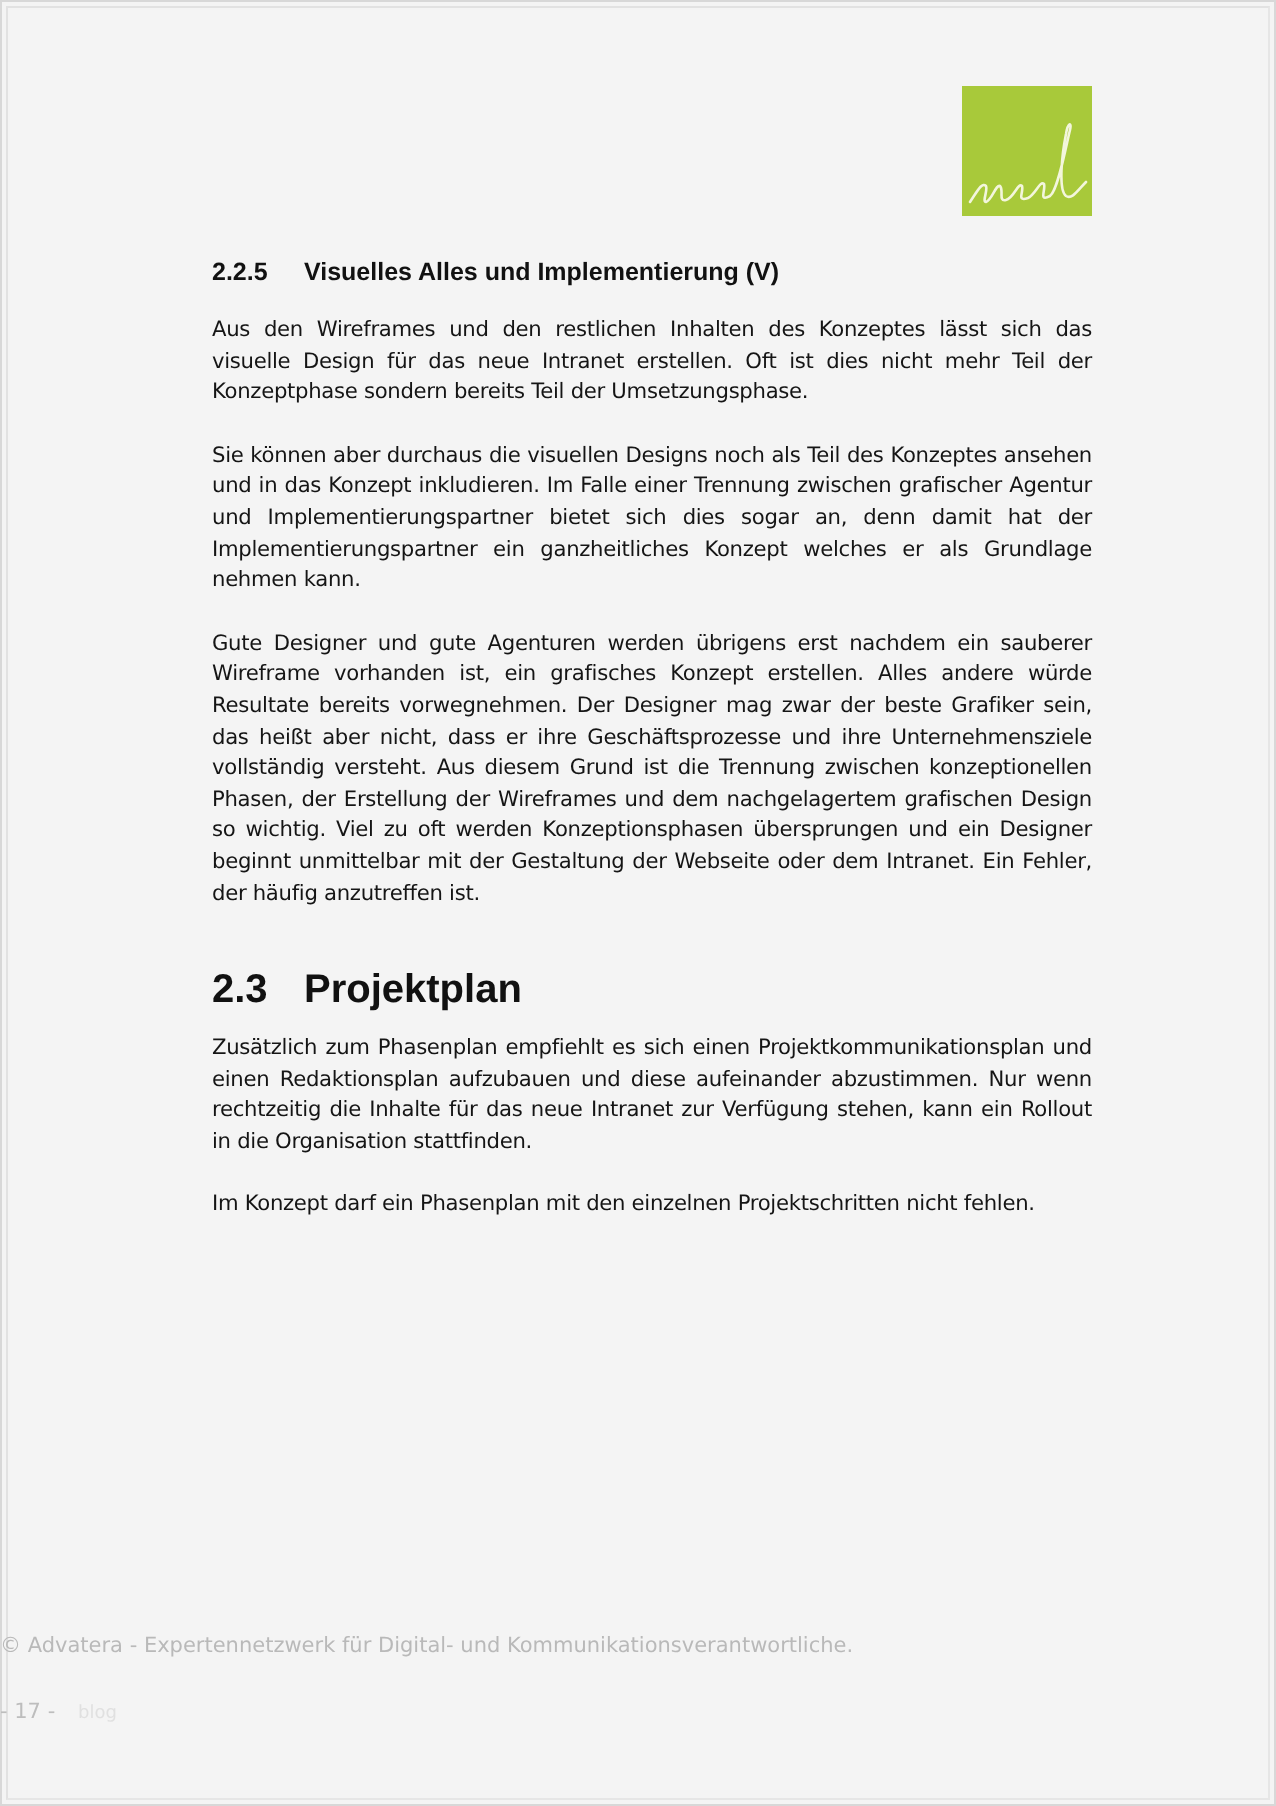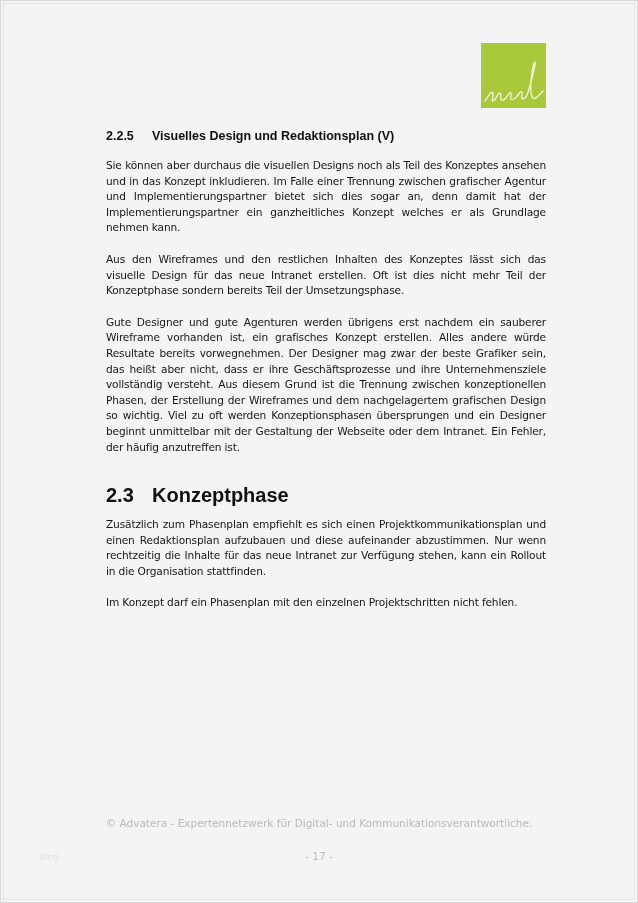--- a/index.html
+++ b/index.html
@@ -74,31 +74,30 @@
       letter-spacing: -0.15px;
       color: #151515;
     }
     .spacer-h2 { height: 14px; }
 
     .footer-copy {
       position: absolute;
       left: 0;
       width: 638px;
       top: 817px;
-      text-align: center;
       font-family: "DejaVu Sans", sans-serif;
       font-size: 10.5px;
       color: #b9b9b9;
     }
     .footer-page {
       position: absolute;
       left: 0;
       width: 638px;
       top: 850px;
-      text-align: center;
+      text-align: left;
       font-family: "DejaVu Sans", sans-serif;
       font-size: 10.5px;
       color: #bdbdbd;
     }
     .footer-blog {
       position: absolute;
       left: 39px;
       top: 852px;
       font-family: "DejaVu Sans", sans-serif;
       font-size: 9px;
@@ -113,30 +112,30 @@
 
 <div class="logo">
   <svg viewBox="0 0 65 65">
     <path d="M4 58 C8 52, 10 48, 12 50 C13 52, 10 58, 12 58 C15 57, 17 49, 19 50 C21 52, 18 58, 22 57 C26 56, 28 48, 30 50 C31 53, 27 58, 33 56 C37 54, 39 47, 41 49 C42 52, 38 58, 44 55 C48 52, 52 30, 54 22 C55 18, 53 18, 52 24 C50 34, 48 52, 52 55 C55 57, 58 52, 62 48" fill="none" stroke="#f3f6dc" stroke-width="1.3" stroke-linecap="round"></path>
   </svg>
 </div>
 
 <div class="content">
   <div class="h3">
     <span class="num">2.2.5</span>
-    <span>Visuelles Design und Redaktionsplan (V)</span>
+    <span>Visuelles Alles und Implementierung (V)</span>
   </div>
+  <p>Aus den Wireframes und den restlichen Inhalten des Konzeptes lässt sich das visuelle Design für das neue Intranet erstellen. Oft ist dies nicht mehr Teil der Konzeptphase sondern bereits Teil der Umsetzungsphase.</p>
   <p>Sie können aber durchaus die visuellen Designs noch als Teil des Konzeptes ansehen und in das Konzept inkludieren. Im Falle einer Trennung zwischen grafischer Agentur und Implementierungspartner bietet sich dies sogar an, denn damit hat der Implementierungspartner ein ganzheitliches Konzept welches er als Grundlage nehmen kann.</p>
-  <p>Aus den Wireframes und den restlichen Inhalten des Konzeptes lässt sich das visuelle Design für das neue Intranet erstellen. Oft ist dies nicht mehr Teil der Konzeptphase sondern bereits Teil der Umsetzungsphase.</p>
   <p>Gute Designer und gute Agenturen werden übrigens erst nachdem ein sauberer Wireframe vorhanden ist, ein grafisches Konzept erstellen. Alles andere würde Resultate bereits vorwegnehmen. Der Designer mag zwar der beste Grafiker sein, das heißt aber nicht, dass er ihre Geschäftsprozesse und ihre Unternehmensziele vollständig versteht. Aus diesem Grund ist die Trennung zwischen konzeptionellen Phasen, der Erstellung der Wireframes und dem nachgelagertem grafischen Design so wichtig.  Viel zu oft werden Konzeptionsphasen übersprungen und ein Designer beginnt unmittelbar mit der Gestaltung der Webseite oder dem Intranet. Ein Fehler, der häufig anzutreffen ist.</p>
 
   <div class="spacer-h2"></div>
   <div class="h2">
     <span class="num">2.3</span>
-    <span>Konzeptphase</span>
+    <span>Projektplan</span>
   </div>
   <p>Zusätzlich zum Phasenplan empfiehlt es sich einen Projektkommunikationsplan und einen Redaktionsplan aufzubauen und diese aufeinander abzustimmen. Nur wenn rechtzeitig die Inhalte für das neue Intranet zur Verfügung stehen, kann ein Rollout in die Organisation stattfinden.</p>
   <p>Im Konzept darf ein Phasenplan mit den einzelnen Projektschritten nicht fehlen.</p>
 </div>
 
 <div class="footer-copy">© Advatera - Expertennetzwerk für Digital- und Kommunikationsverantwortliche.</div>
 <div class="footer-blog">blog</div>
 <div class="footer-page">- 17 -</div>
 
 </body></html>

